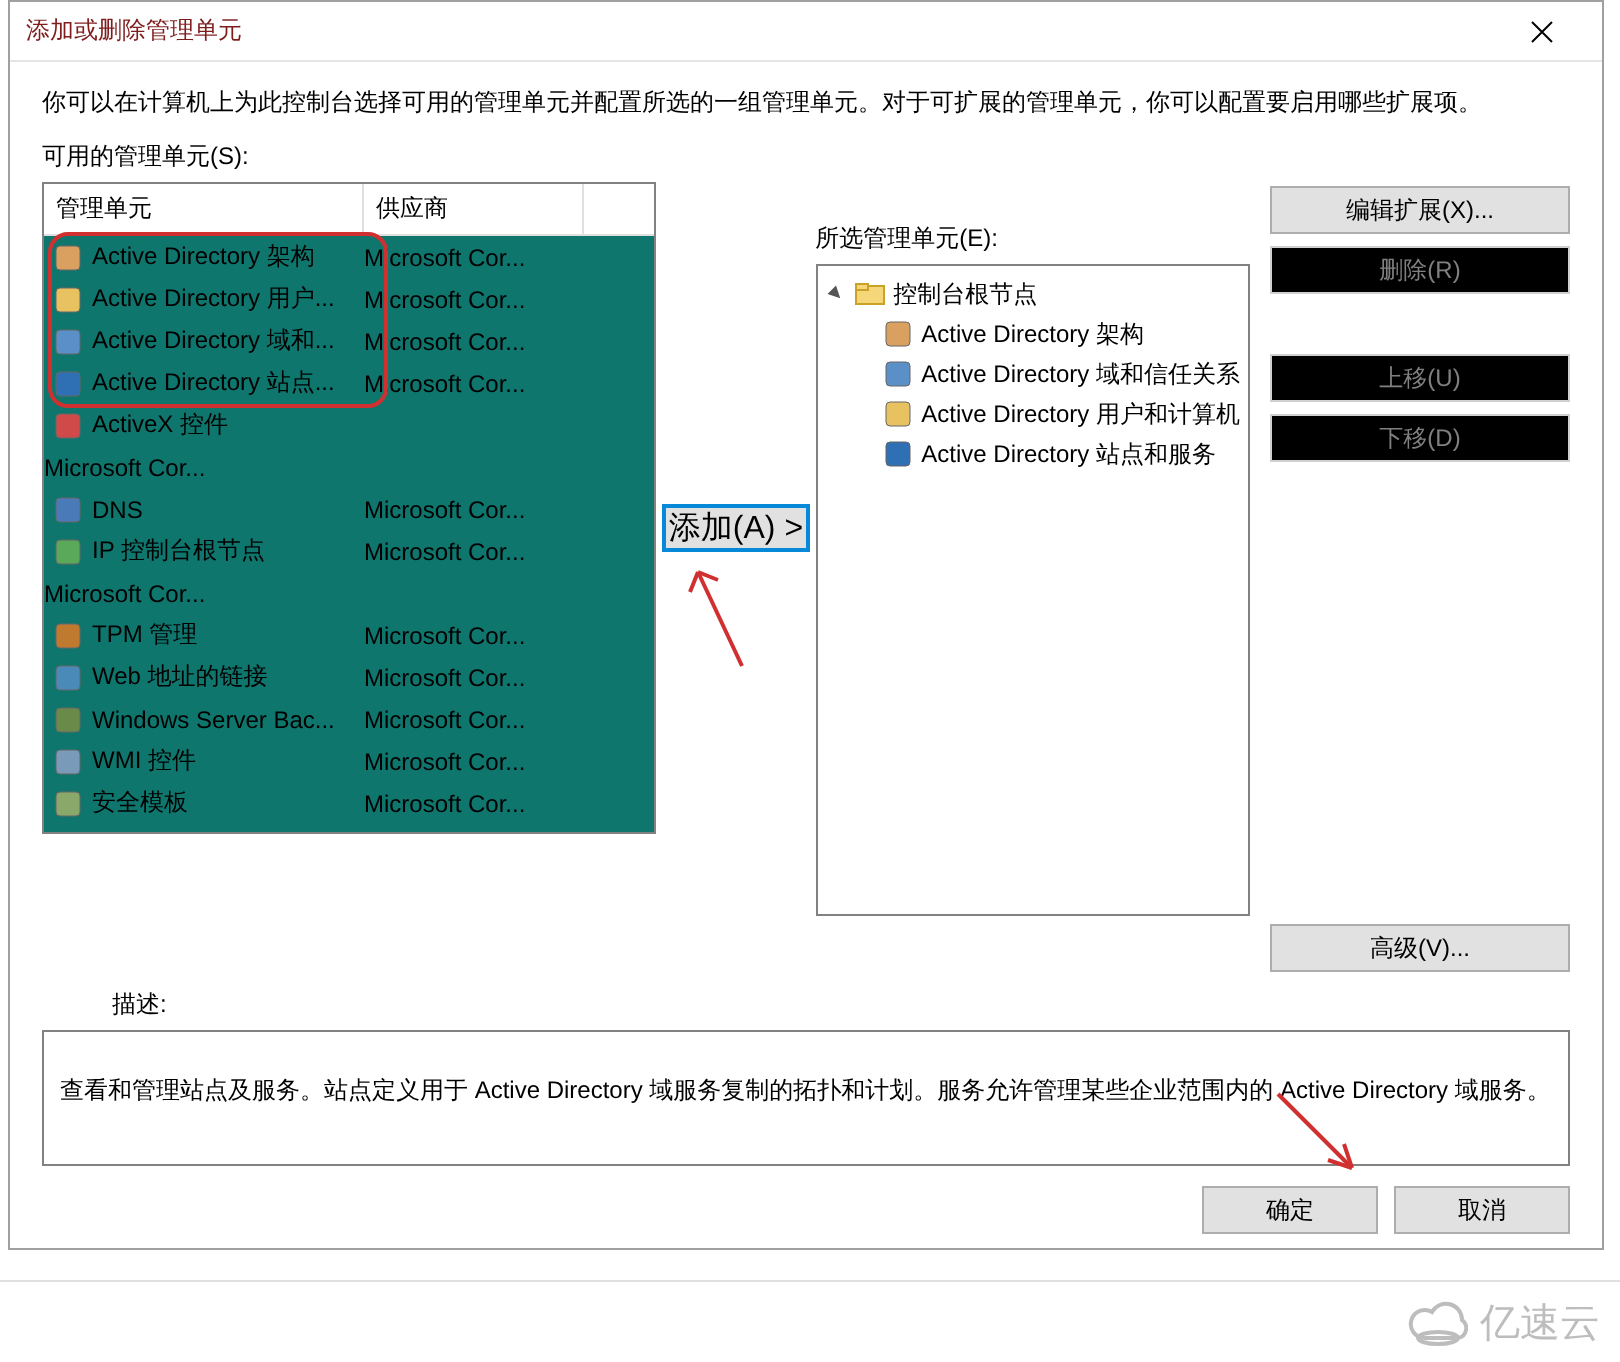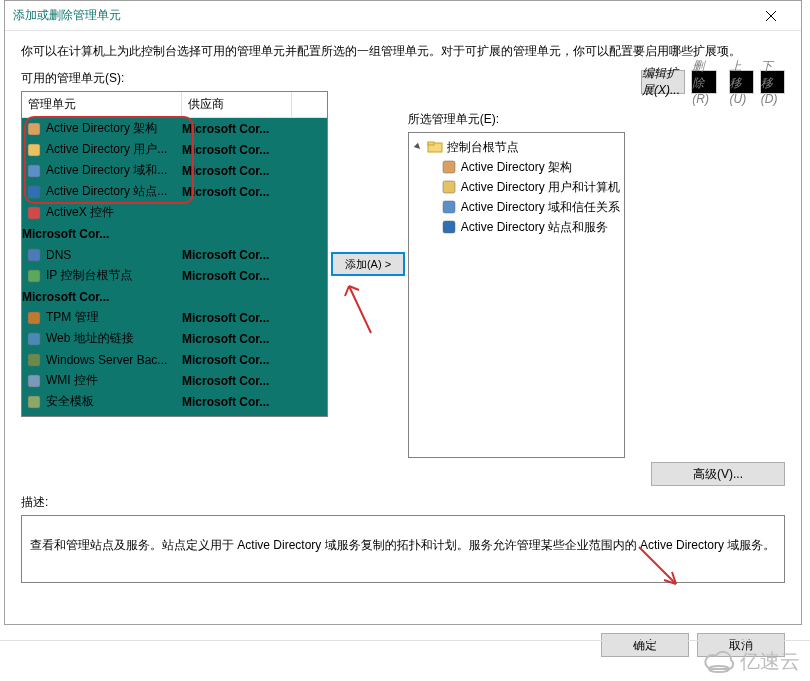--- a/index.html
+++ b/index.html
@@ -1,55 +1,55 @@
 <!DOCTYPE html>
 <html><head>
 <meta charset="utf-8">
 <style>
   * { box-sizing: border-box; font-family: "Microsoft YaHei", "Segoe UI", sans-serif; }
   body { margin:0; background:#fff; width:810px; height:681px; position:relative; overflow:hidden; }
   .dialog { position:absolute; left:4px; top:0; width:798px; height:625px; border:1px solid #a0a0a0; background:#fff; }
   .titlebar { height:30px; display:flex; align-items:center; padding:0 8px; background:#fff; border-bottom:1px solid #e5e5e5; }
-  .titlebar-title { flex:1; font-size:12px; color:#0f766e; }
+  .titlebar-title { flex:1; font-size:12px; color:#7f1d1d; }
   .close-btn { width:45px; height:30px; display:flex; align-items:center; justify-content:center; cursor:pointer; }
   .close-btn svg { width:12px; height:12px; }
   .desc-top { padding:12px 16px 6px; font-size:12px; color:#000; }
   .content { display:flex; padding:4px 16px 0; }
   .avail-col { width:310px; }
   .middle-col { width:80px; display:flex; align-items:center; justify-content:center; }
   .selected-col { flex:1; display:flex; gap:10px; }
   .tree-area { flex:1;margin-top:41px; }
-  .sidebtns { width:150px; display:flex; gap:6px;font-style:italic; }
+  .sidebtns { width:150px; display:flex; flex-direction:column; gap:6px; }
   .col-label { font-size:12px; margin-bottom:4px; }
   .listbox { border:1px solid #828282; height:326px; background:#0f766e; overflow:hidden; position:relative; }
   .lb-header { display:flex; font-size:12px; background:#fff; border-bottom:1px solid #e0e0e0; }
   .lb-header div { padding:4px 6px; border-right:1px solid #e0e0e0; background:#fff; }
   .lb-col1 { width:160px; }
   .lb-col2 { width:110px; }
   .lb-rows { overflow-y:scroll; height:302px; }
   .lb-row { display:flex; font-size:12px; height:21px; align-items:center; }
   .lb-row .c1 { width:160px; white-space:nowrap; overflow:hidden; text-overflow:ellipsis; display:flex; align-items:center; gap:4px; padding-left:4px; }
-  .lb-row .c2 { width:110px; white-space:nowrap; overflow:hidden; text-overflow:ellipsis;font-weight:bold; }
+  .lb-row .c2 { width:110px; white-space:nowrap; overflow:hidden; text-overflow:ellipsis; }
   .icon { width:16px; height:16px; display:inline-flex; align-items:center; justify-content:center; flex-shrink:0; }
   .red-oval { position:absolute; border:2px solid #d03030; border-radius:10px; pointer-events:none; }
   .treebox { border:1px solid #828282; height:326px; background:#fff; padding:4px; font-size:12px; overflow:auto; }
   .tree-node { display:flex; align-items:center; gap:4px; height:20px; white-space:nowrap; }
   .tree-children { padding-left:28px; }
   .btn { height:24px; font-size:12px; background:#e1e1e1; border:1px solid #adadad; cursor:pointer; display:flex; align-items:center; justify-content:center; color:#000; }
   .btn.disabled { color:#808080; border-color:#d0d0d0; background:#000000; cursor:default; }
   .add-btn-wrap { position:relative; }
-  .add-btn { height:24px; width:74px; font-size:11px; border:2px solid #0689d8; background:#e1e1e1; cursor:pointer; display:flex; align-items:center; justify-content:center; }
+  .add-btn { height:24px; width:74px; font-size:16px; border:2px solid #0689d8; background:#e1e1e1; cursor:pointer; display:flex; align-items:center; justify-content:center; }
   .arrow-red { position:absolute; pointer-events:none; }
   .adv-wrap { display:flex; justify-content:flex-end; padding:4px 16px 0; }
-  .adv-wrap .btn { width:134px; }
+  .adv-wrap .btn { width:150px; }
   .desc-section { padding:8px 16px 0; }
-  .desc-label { font-size:12px; margin-bottom:4px; }
+  .desc-label { font-size:12px; margin-bottom:4px;margin-left:35px; }
   .desc-box { border:1px solid #828282; height:68px; padding:20px 8px; font-size:12px; line-height:1.5; position:relative; }
   .bottom-btns { display:flex; justify-content:flex-end; gap:8px; padding:10px 16px; }
-  .bottom-btns .btn { width:88px;margin-top:40px; }
+  .bottom-btns .btn { width:88px; }
   .watermark { position:absolute; right:10px; bottom:6px; font-size:20px; color:#bdbdbd; font-weight:500; display:flex; align-items:center; gap:6px; }
   .logo-svg { width:30px; height:26px; }
   .hr-line { position:absolute; left:0; bottom:40px; width:810px; height:1px; background:#e0e0e0; }
   .toggle-icon { width:10px; height:10px; display:inline-flex; align-items:center; justify-content:center; }
   .toggle-icon svg{width:10px;height:10px;}
   .scrollbar::-webkit-scrollbar{width:16px;} 
 </style>
 </head>
 <body>
 
@@ -261,32 +261,32 @@
                 <span class="icon">
                   <svg viewBox="0 0 16 16">
                     <rect x="2" y="2" width="12" height="12" rx="2" fill="#d9a060" stroke="#666" stroke-width="0.5"></rect>
                   </svg>
                 </span>
                 <span>Active Directory 架构</span>
               </div>
               <div class="tree-node">
                 <span class="icon">
                   <svg viewBox="0 0 16 16">
+                    <rect x="2" y="2" width="12" height="12" rx="2" fill="#5a8fc8" stroke="#666" stroke-width="0.5"></rect>
+                  </svg>
+                </span>
+                <span>Active Directory 域和信任关系</span>
+              </div>
+              <div class="tree-node">
+                <span class="icon">
+                  <svg viewBox="0 0 16 16">
                     <rect x="2" y="2" width="12" height="12" rx="2" fill="#e8c160" stroke="#666" stroke-width="0.5"></rect>
                   </svg>
                 </span>
                 <span>Active Directory 用户和计算机</span>
-              </div>
-              <div class="tree-node">
-                <span class="icon">
-                  <svg viewBox="0 0 16 16">
-                    <rect x="2" y="2" width="12" height="12" rx="2" fill="#5a8fc8" stroke="#666" stroke-width="0.5"></rect>
-                  </svg>
-                </span>
-                <span>Active Directory 域和信任关系</span>
               </div>
               <div class="tree-node">
                 <span class="icon">
                   <svg viewBox="0 0 16 16">
                     <rect x="2" y="2" width="12" height="12" rx="2" fill="#2f6fb3" stroke="#666" stroke-width="0.5"></rect>
                   </svg>
                 </span>
                 <span>Active Directory 站点和服务</span>
               </div>
             </div>

